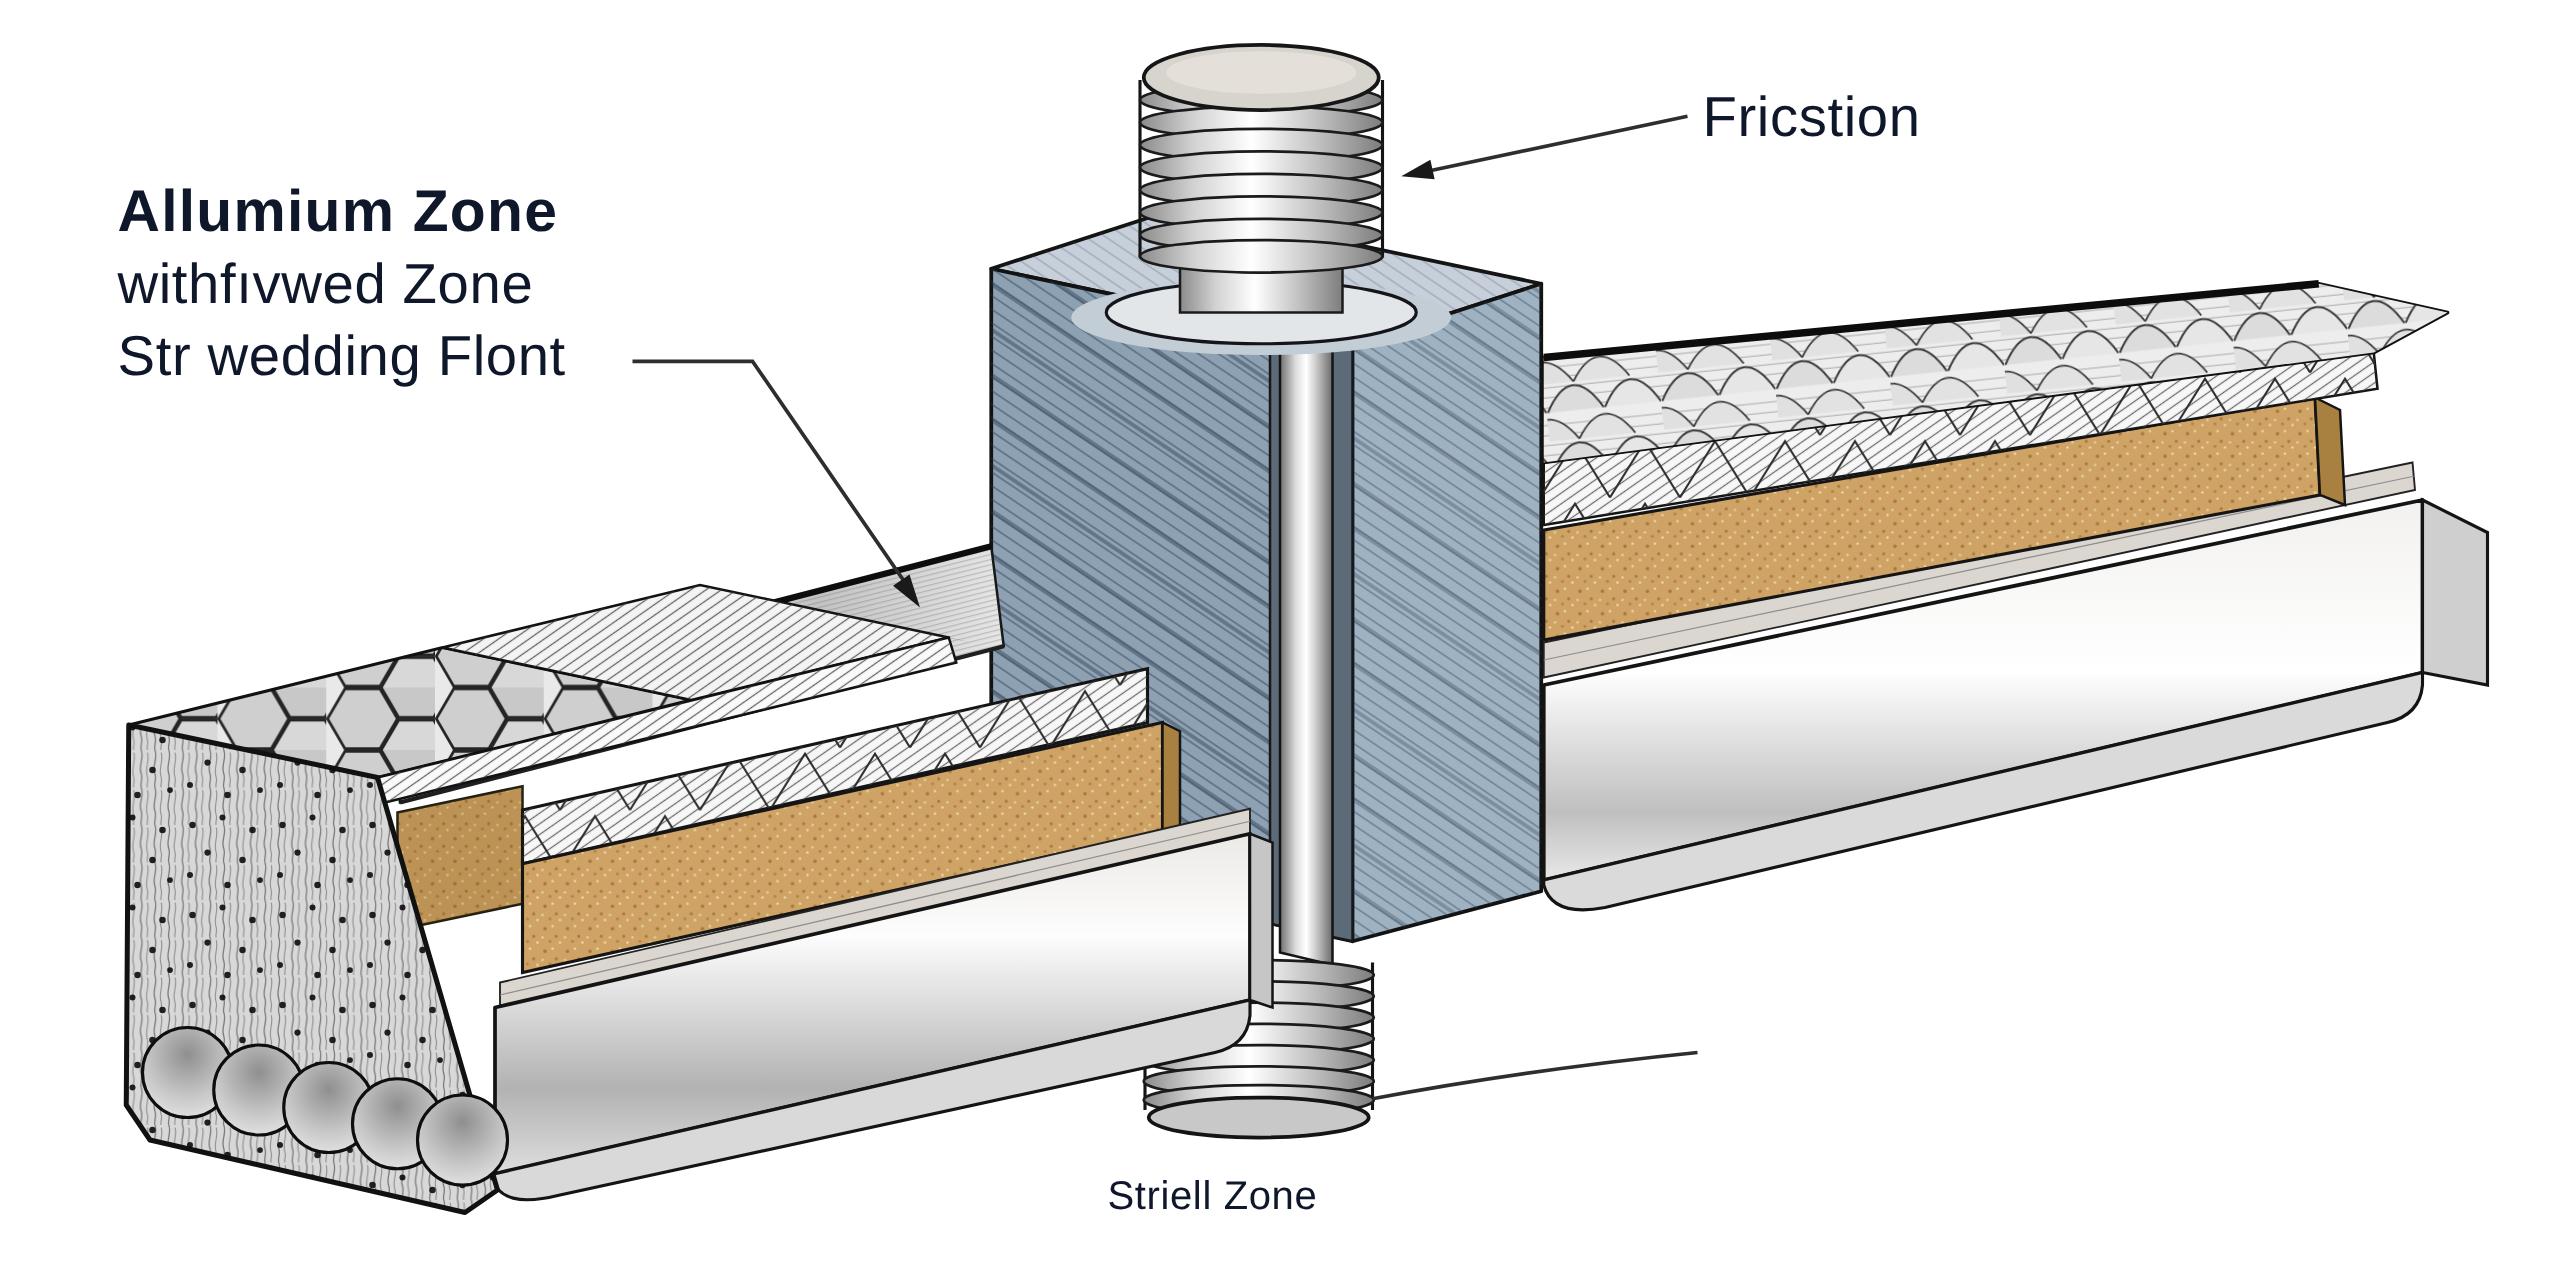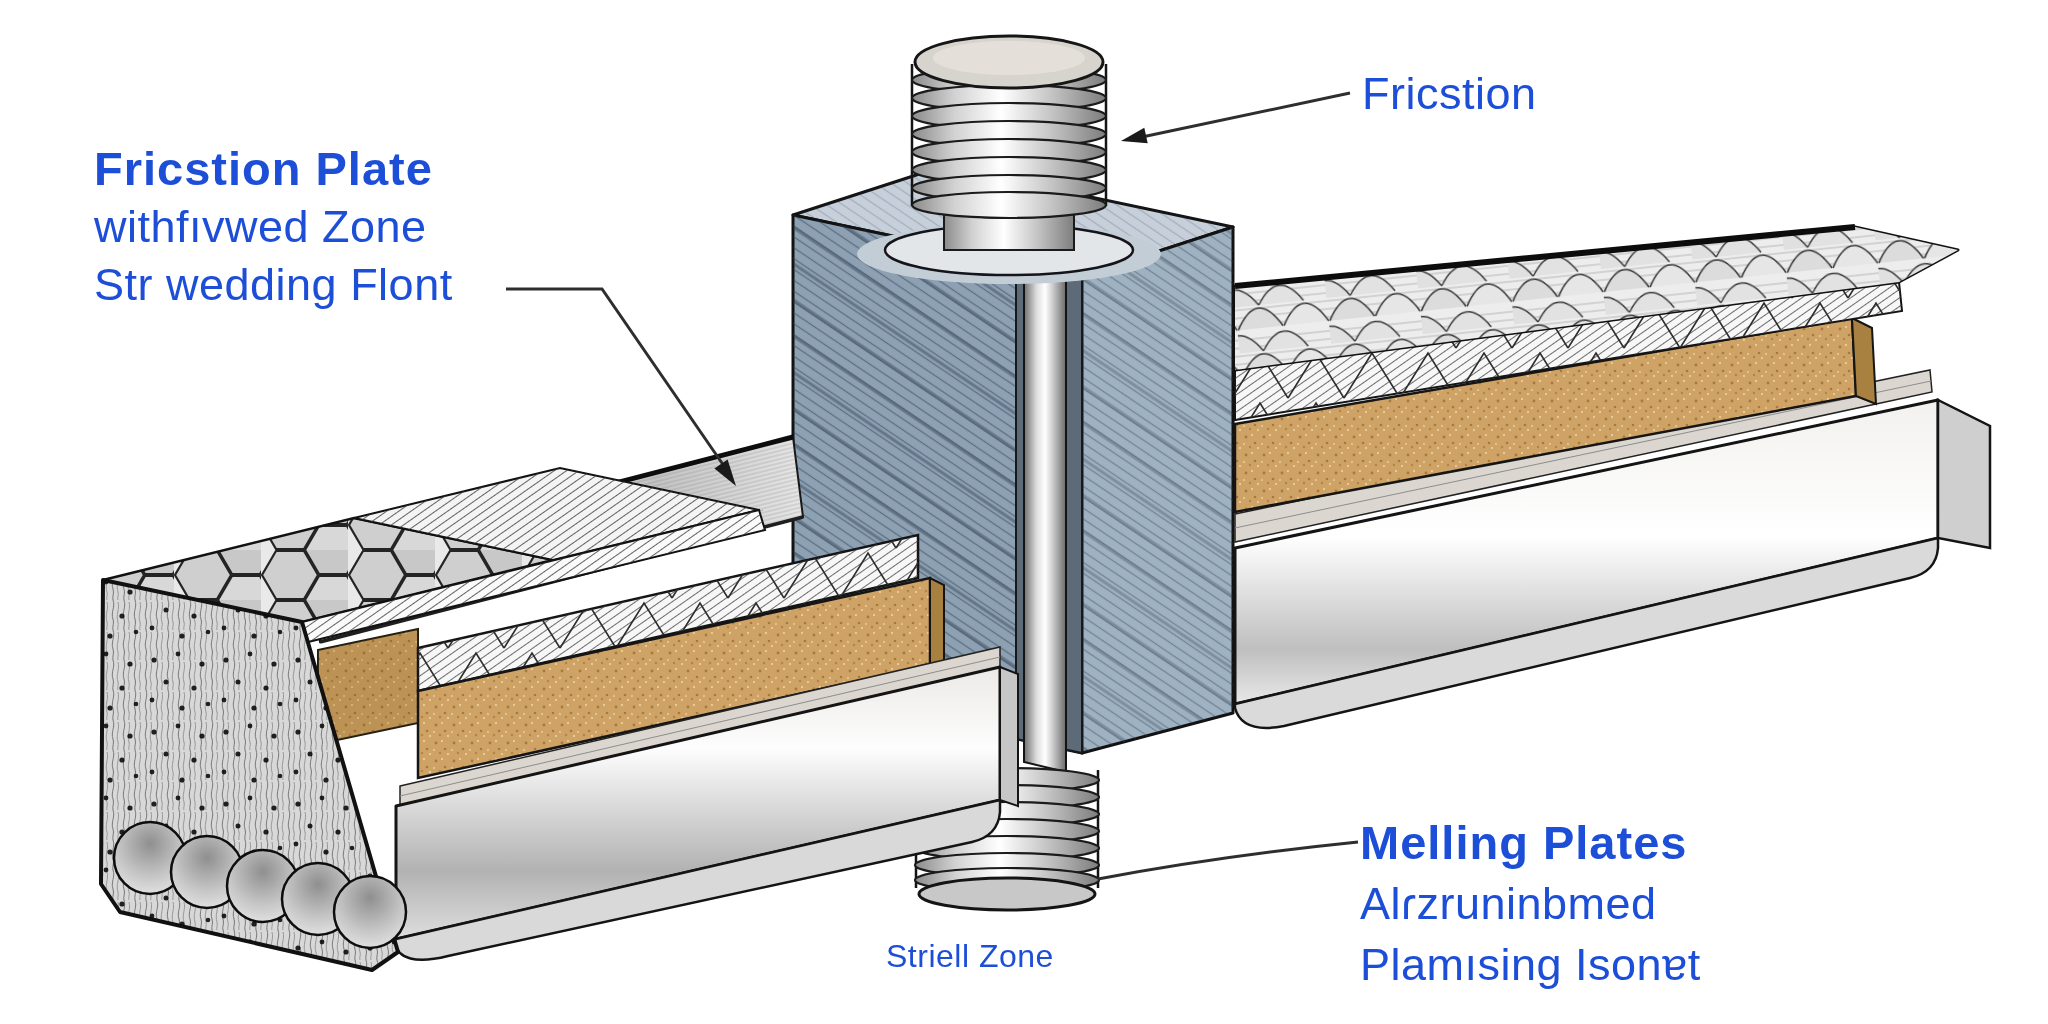--- a/index.html
+++ b/index.html
@@ -1,21 +1,21 @@
 <!DOCTYPE html>
 <html><head>
 <meta charset="utf-8">
 <style>
   html,body{margin:0;padding:0;background:#ffffff;}
   #stage{
     position:relative;width:2048px;height:1024px;background:#ffffff;
     font-family:"Liberation Sans", sans-serif;overflow:hidden;
   }
   #diagram-svg{position:absolute;left:0;top:0;}
-  .label{position:absolute;color:#1d4ed8;white-space:nowrap;letter-spacing:0.5px;}
+  .label{position:absolute;color:#0f172a;white-space:nowrap;letter-spacing:0.5px;}
   .label div{margin:0;padding:0;}
   #label-aluminum{left:94px;top:140px;font-size:45px;line-height:58px;}
   #label-friction{left:1362px;top:66px;font-size:45px;line-height:56px;}
   #label-melting{left:1360px;top:812px;font-size:45px;line-height:61px;}
   #label-stir{left:886px;top:938px;font-size:32px;}
   .bold-line{font-weight:700;font-size:47px;letter-spacing:1px;}
 </style>
 </head>
 <body>
 
@@ -242,32 +242,27 @@
   <g stroke="#2e2e2e" stroke-width="3" fill="none">
     <path d="M506,289 L602,289 L724,466"></path>
     <polygon points="736,486 727.6,459.5 714.4,468.5" fill="#1a1a1a" stroke="none"></polygon>
     <path d="M1350,93 L1142,137"></path>
     <polygon points="1121,141 1147.7,143.3 1144.3,127.7" fill="#1a1a1a" stroke="none"></polygon>
     <path d="M1358,842 Q1220,856 1098,879"></path>
   </g>
 </svg>
 
 <div class="label" id="label-aluminum">
-  <div class="bold-line">Fricstion Plate</div>
+  <div class="bold-line">Allumium Zone</div>
   <div>withfıvwed Zone</div>
   <div>Str wedding Flont</div>
 </div>
 
 <div class="label" id="label-friction">
   <div>Fricstion</div>
 </div>
 
-<div class="label" id="label-melting">
-  <div class="bold-line">Melling Plates</div>
-  <div>Alɾzruninbmed</div>
-  <div>Plamısing Isonɐt</div>
-</div>
 
 <div class="label" id="label-stir">
   <div>Striell Zone</div>
 </div>
 
 </div>
 
 </body></html>

